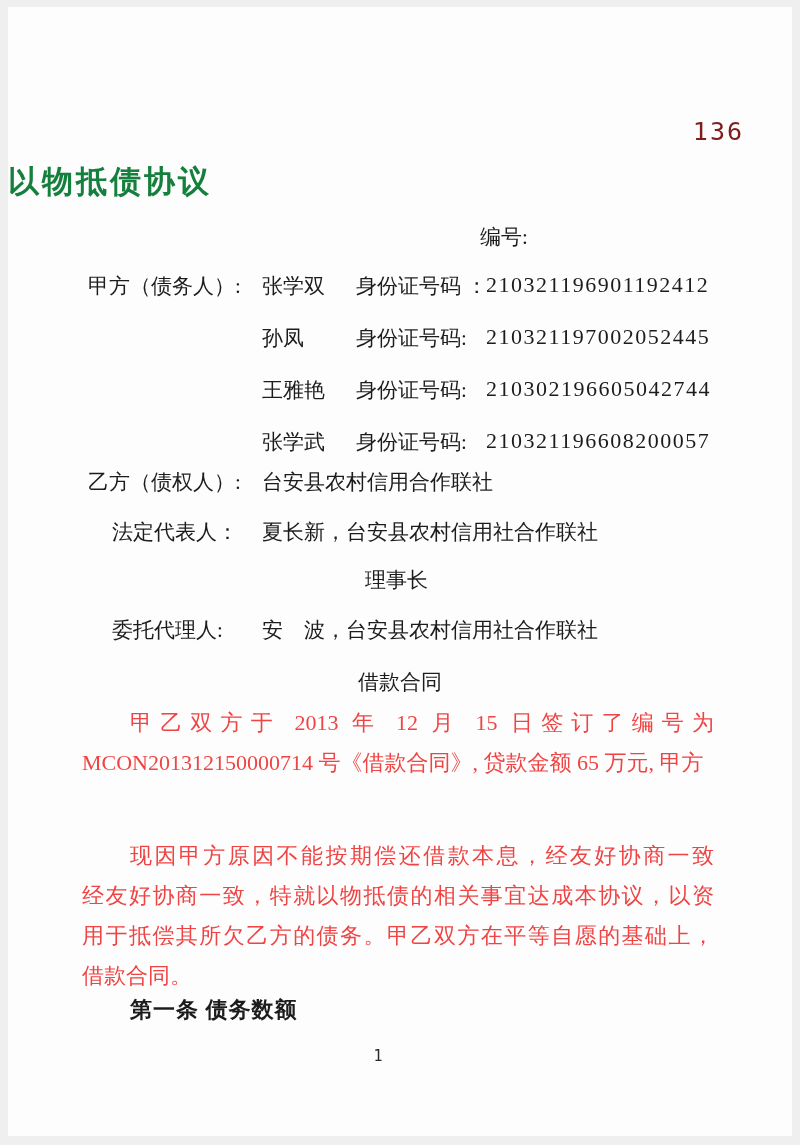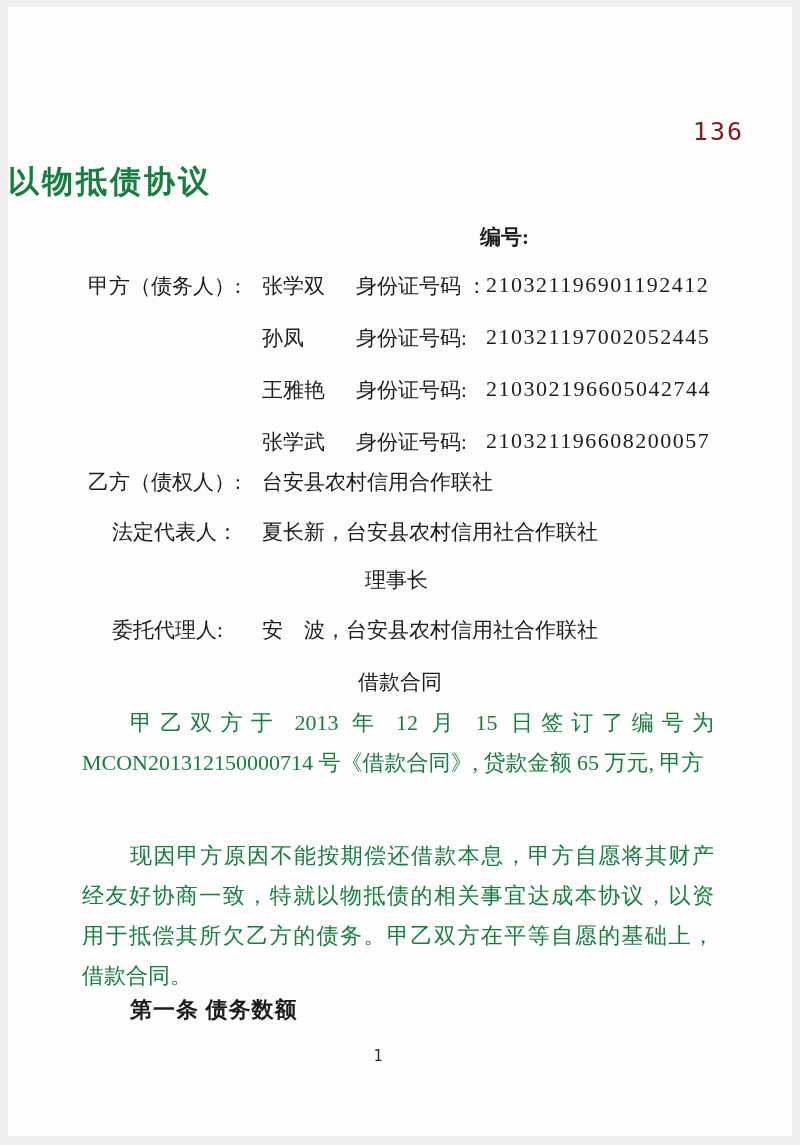--- a/index.html
+++ b/index.html
@@ -36,21 +36,21 @@
     width: 768px;
     font-size: 31px;
     font-weight: bold;
     letter-spacing: 3px;
     color: #15803d;
   }
   .number-label {
     top: 216px;
     left: 472px;
     font-size: 21px;
-    font-weight: bold;
+    font-weight: normal;
   }
 
   .party-row { height: 28px; font-size: 21px; }
   .party-row .cell { position: absolute; top: 0; white-space: nowrap; }
   .col-label  { left: 80px; }
   .col-name   { left: 254px; }
   .col-idlab  { left: 348px; }
   .col-idnum  {
     left: 478px;
     font-size: 22px;
@@ -67,21 +67,21 @@
   .row-rep-title { top: 559px; left: 357px; font-size: 21px; }
   .row-agent { top: 609px; }
   .row-agent-title { top: 661px; left: 350px; font-size: 21px; }
   .indent-label { left: 104px; }
 
   .paragraph {
     position: absolute;
     left: 74px;
     width: 632px;
     font-size: 22px;
-    color: #15803d;
+    color: #ef4444;
   }
   .para-1 { top: 703px; }
   .para-2 { top: 836px; }
   .para-line {
     height: 40px;
     line-height: 26px;
     white-space: nowrap;
   }
   .para-line.justify-last {
     white-space: normal;
@@ -159,21 +159,21 @@
     <span class="cell col-name">安　波，台安县农村信用社合作联社</span>
   </div>
   <div class="abs row-agent-title">借款合同</div>
 
   <div class="paragraph para-1">
     <div class="para-line indent justify-last">甲乙双方于 2013 年 12 月 15 日签订了编号为</div>
     <div class="para-line">MCON201312150000714 号《借款合同》, 贷款金额 65 万元, 甲方</div>
   </div>
 
   <div class="paragraph para-2">
-    <div class="para-line indent justify-last">现因甲方原因不能按期偿还借款本息，甲方自愿将其财产</div>
+    <div class="para-line indent justify-last">现因甲方原因不能按期偿还借款本息，经友好协商一致</div>
     <div class="para-line justify-last">经友好协商一致，特就以物抵债的相关事宜达成本协议，以资</div>
     <div class="para-line justify-last">用于抵偿其所欠乙方的债务。甲乙双方在平等自愿的基础上，</div>
     <div class="para-line">借款合同。</div>
   </div>
 
   <div class="abs section-heading">第一条 债务数额</div>
 
   <div class="abs footer-page-number">1</div>
 
 </div>

